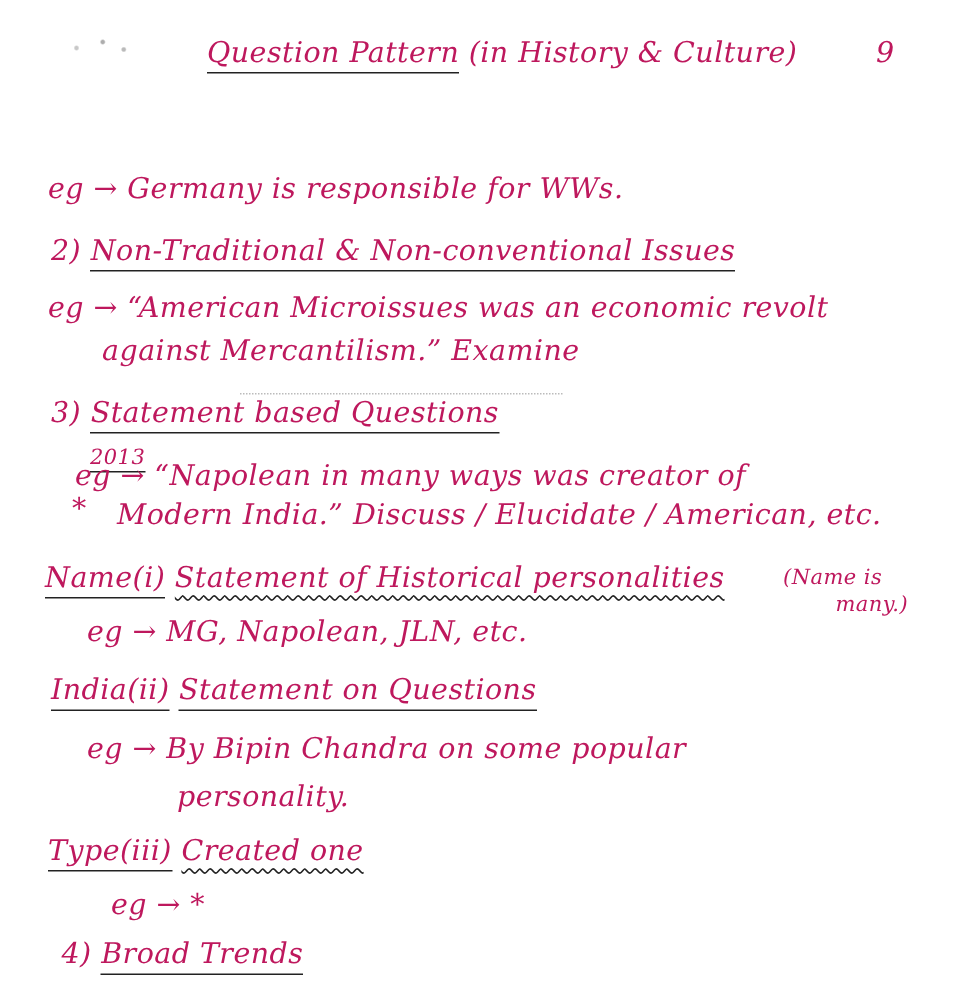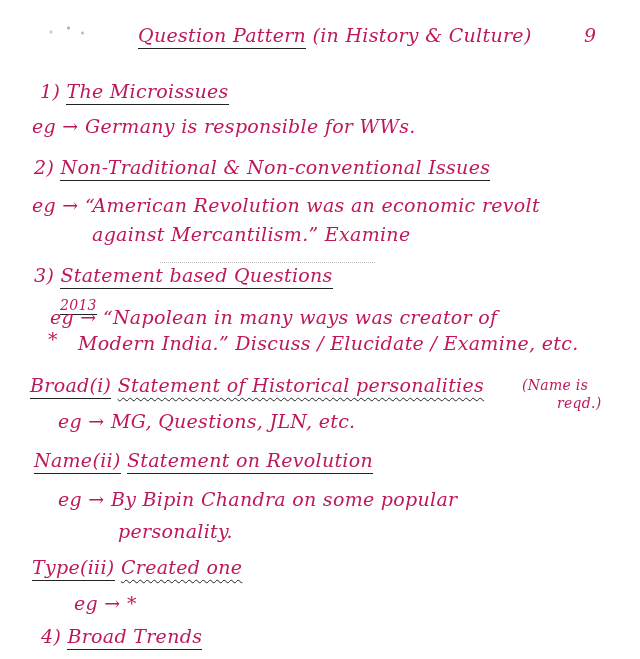--- a/index.html
+++ b/index.html
@@ -38,54 +38,50 @@
 
 <div class="page">
   <div class="smudge"></div>
 
   <div class="hw" style="left:138px; top:26px;">
     <span class="u">Question Pattern</span>
     <span>(in History &amp; Culture)</span>
   </div>
   <div class="hw" style="left:584px; top:26px;">9</div>
 
-  <div class="hw" style="left:40px; top:82px;">
-    <span>1)</span>
-    <span class="u">The Microissues</span>
-  </div>
   <div class="hw" style="left:32px; top:117px;">eg → Germany is responsible for WWs.</div>
 
   <div class="hw" style="left:34px; top:158px;">
     <span>2)</span>
     <span class="u">Non-Traditional &amp; Non-conventional Issues</span>
   </div>
-  <div class="hw" style="left:32px; top:196px;">eg → “American Revolution was an economic revolt</div>
-  <div class="hw" style="left:92px; top:225px;">against Mercantilism.” Examine</div>
+  <div class="hw" style="left:32px; top:196px;">eg → “American Microissues was an economic revolt</div>
+  <div class="hw" style="left:68px; top:225px;">against Mercantilism.” Examine</div>
 
   <div class="dotted"></div>
   <div class="hw" style="left:34px; top:266px;">
     <span>3)</span>
     <span class="u">Statement based Questions</span>
   </div>
   <div class="hw small u" style="left:28px; top:298px;">2013</div>
   <div class="hw" style="left:48px; top:330px;">*</div>
   <div class="hw" style="left:50px; top:308px;">eg → “Napolean in many ways was creator of</div>
-  <div class="hw" style="left:78px; top:334px;">Modern India.” Discuss / Elucidate / Examine, etc.</div>
+  <div class="hw" style="left:78px; top:334px;">Modern India.” Discuss / Elucidate / American, etc.</div>
 
   <div class="hw" style="left:30px; top:376px;">
-    <span class="u">Broad(i)</span>
+    <span class="u">Name(i)</span>
     <span class="wavy">Statement of Historical personalities</span>
   </div>
   <div class="hw small" style="left:490px; top:378px;">(Name is</div>
-  <div class="hw small" style="left:525px; top:396px;">reqd.)</div>
-  <div class="hw" style="left:58px; top:412px;">eg → MG, Questions, JLN, etc.</div>
+  <div class="hw small" style="left:525px; top:396px;">many.)</div>
+  <div class="hw" style="left:58px; top:412px;">eg → MG, Napolean, JLN, etc.</div>
 
   <div class="hw" style="left:34px; top:451px;">
-    <span class="u">Name(ii)</span>
-    <span class="u">Statement on Revolution</span>
+    <span class="u">India(ii)</span>
+    <span class="u">Statement on Questions</span>
   </div>
   <div class="hw" style="left:58px; top:490px;">eg → By Bipin Chandra on some popular</div>
   <div class="hw" style="left:118px; top:522px;">personality.</div>
 
   <div class="hw" style="left:32px; top:558px;">
     <span class="u">Type(iii)</span>
     <span class="wavy">Created one</span>
   </div>
   <div class="hw" style="left:74px; top:594px;">eg → *</div>
 

